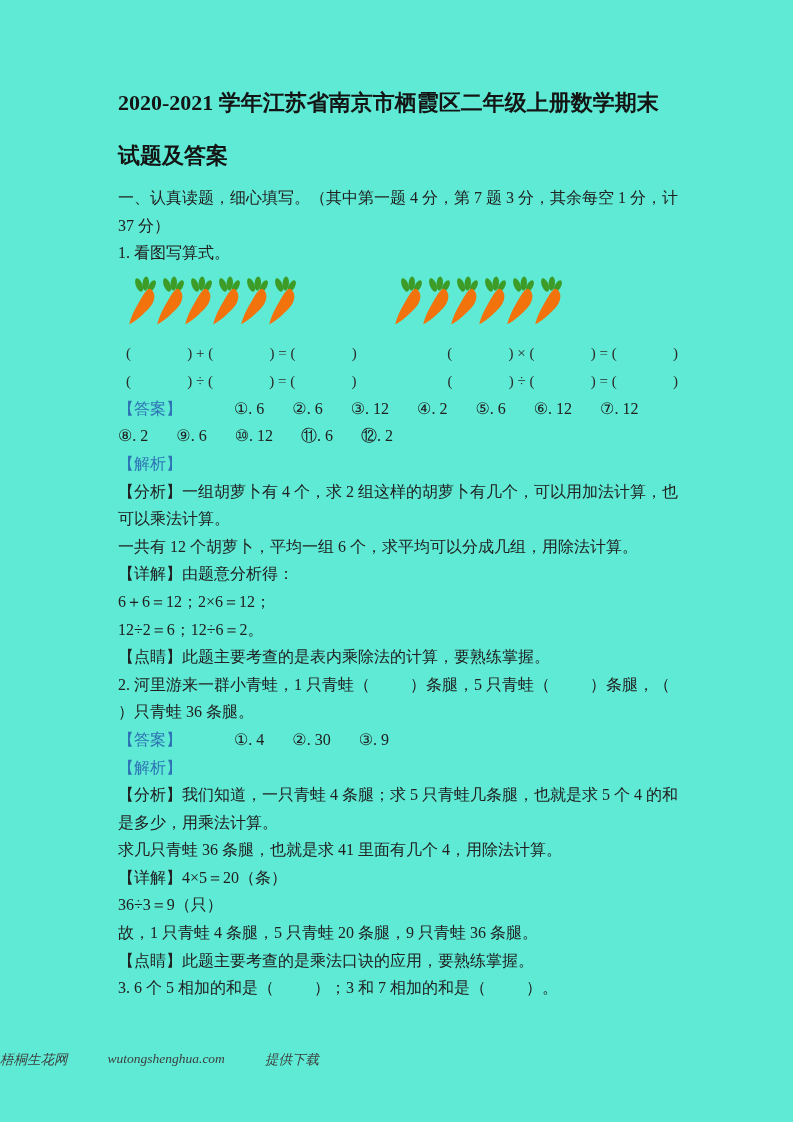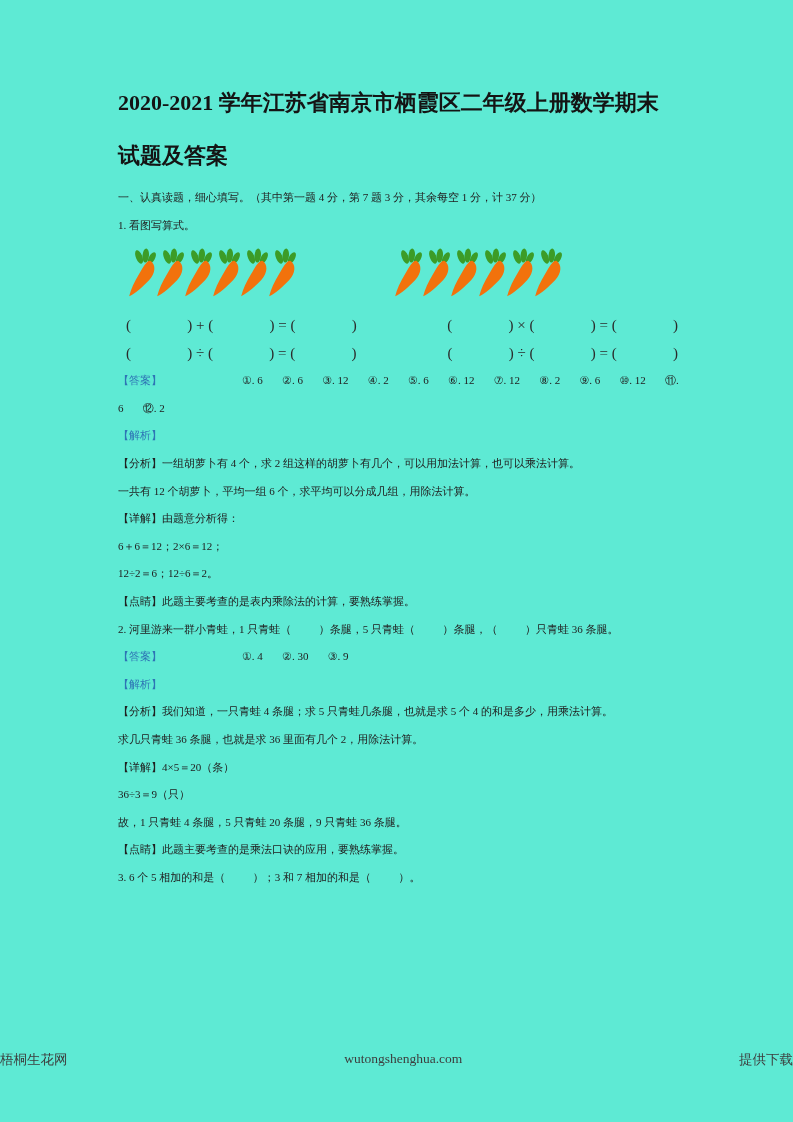--- a/index.html
+++ b/index.html
@@ -20,21 +20,21 @@
     width: 562px;
   }
   .doc-title {
     font-size: 22px;
     line-height: 53px;
     font-weight: bold;
     color: #141414;
     margin: 0 0 2px 0;
   }
   .line {
-    font-size: 11px;
+    font-size: 16px;
     line-height: 27.6px;
     margin: 0;
     white-space: pre-wrap;
   }
   .carrot-row {
     display: flex;
     align-items: flex-start;
     gap: 98px;
     margin: 8px 0 6px 5px;
     height: 58px;
@@ -49,31 +49,32 @@
   .eq-row {
     display: flex;
     justify-content: space-between;
     font-size: 15px;
     line-height: 28px;
     white-space: pre;
     padding: 0 2px 0 8px;
     color: #2b2b2b;
   }
   .label-blue { color: #2E74B5; }
-  .ans-label { margin-right: 80px; }
+  .ans-label { margin-right: 52px; }
   .footer {
     position: absolute;
     left: 0;
     right: 0;
     top: 1051px;
     display: flex;
-    justify-content: space-between;
+    justify-content: flex-start;
     gap: 40px;
     font-size: 13.5px;
     color: #3d3d3d;
+    font-style: italic;
   }
 </style>
 </head>
 <body>
 
 <div class="page">
   <div class="content">
 
     <h1 class="doc-title">2020-2021 学年江苏省南京市栖霞区二年级上册数学期末试题及答案</h1>
 
@@ -180,21 +181,21 @@
     <p class="line">12÷2＝6；12÷6＝2。</p>
     <p class="line">【点睛】此题主要考查的是表内乘除法的计算，要熟练掌握。</p>
 
     <p class="line">2. 河里游来一群小青蛙，1 只青蛙（          ）条腿，5 只青蛙（          ）条腿，（          ）只青蛙 36 条腿。</p>
 
     <p class="line"><span class="label-blue ans-label">【答案】</span><span>①. 4       ②. 30       ③. 9</span></p>
 
     <p class="line"><span class="label-blue">【解析】</span></p>
 
     <p class="line">【分析】我们知道，一只青蛙 4 条腿；求 5 只青蛙几条腿，也就是求 5 个 4 的和是多少，用乘法计算。</p>
-    <p class="line">求几只青蛙 36 条腿，也就是求 36 里面有几个 2，用除法计算。</p>
+    <p class="line">求几只青蛙 36 条腿，也就是求 41 里面有几个 4，用除法计算。</p>
     <p class="line">【详解】4×5＝20（条）</p>
     <p class="line">36÷3＝9（只）</p>
     <p class="line">故，1 只青蛙 4 条腿，5 只青蛙 20 条腿，9 只青蛙 36 条腿。</p>
     <p class="line">【点睛】此题主要考查的是乘法口诀的应用，要熟练掌握。</p>
 
     <p class="line">3. 6 个 5 相加的和是（          ）；3 和 7 相加的和是（          ）。</p>
 
 
   </div>
 

